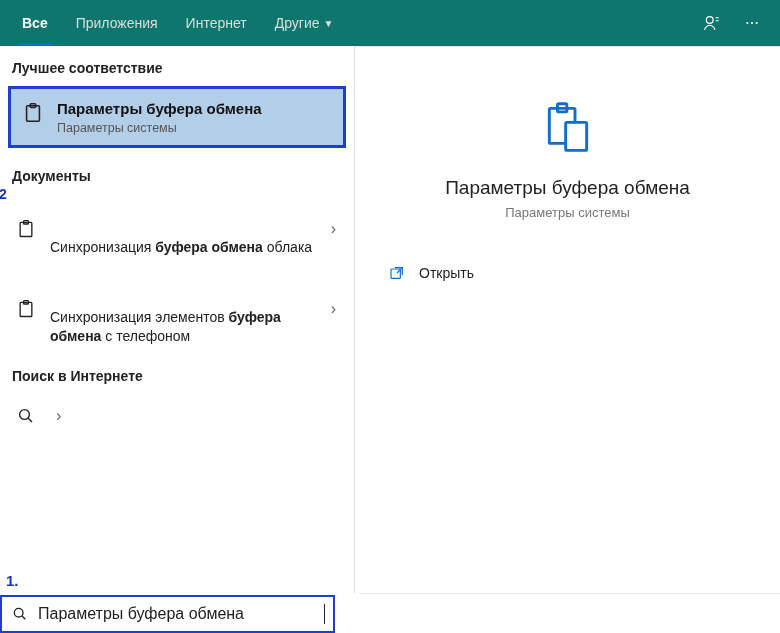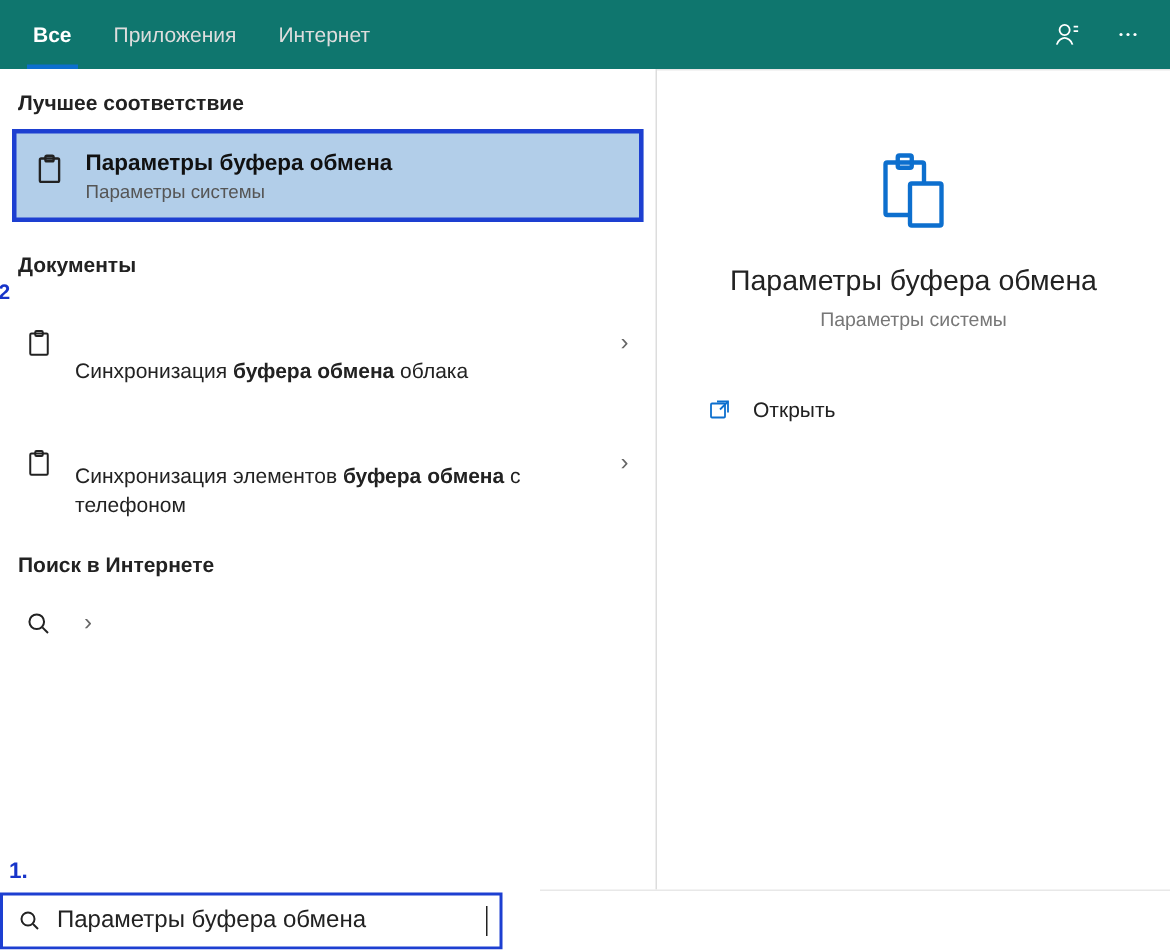--- a/index.html
+++ b/index.html
@@ -54,21 +54,21 @@
     color: #fff;
     cursor: pointer;
   }
 
   
   .main {
     display: flex;
     height: 547px; 
   }
   .left {
-    width: 438px;
+    width: 355px;
     border-right: 1px solid #ddd;
     display: flex;
     flex-direction: column;
     position: relative;
   }
   .right {
     flex: 1;
     padding: 30px 20px 0;
     display: flex;
     flex-direction: column;
@@ -235,20 +235,24 @@
 
 <div class="top-bar">
   <div class="tab active">
     <span>Все</span>
   </div>
   <div class="tab">
     <span>Приложения</span>
   </div>
   <div class="tab">
     <span>Интернет</span>
+  </div>
+  <div class="tab">
+    <span>Другие</span>
+    <span class="caret">▼</span>
   </div>
   <div class="top-spacer"></div>
   <div class="top-icon">
     <svg width="18" height="18" viewBox="0 0 24 24" fill="none" stroke="#fff" stroke-width="1.6">
       <circle cx="9" cy="8" r="4.5"></circle>
       <path d="M2 21c1-4 5-6 7-6s6 2 7 6"></path>
       <path d="M17 5l4 0 M17 9l4 0"></path>
     </svg>
   </div>
   <div class="top-icon">

